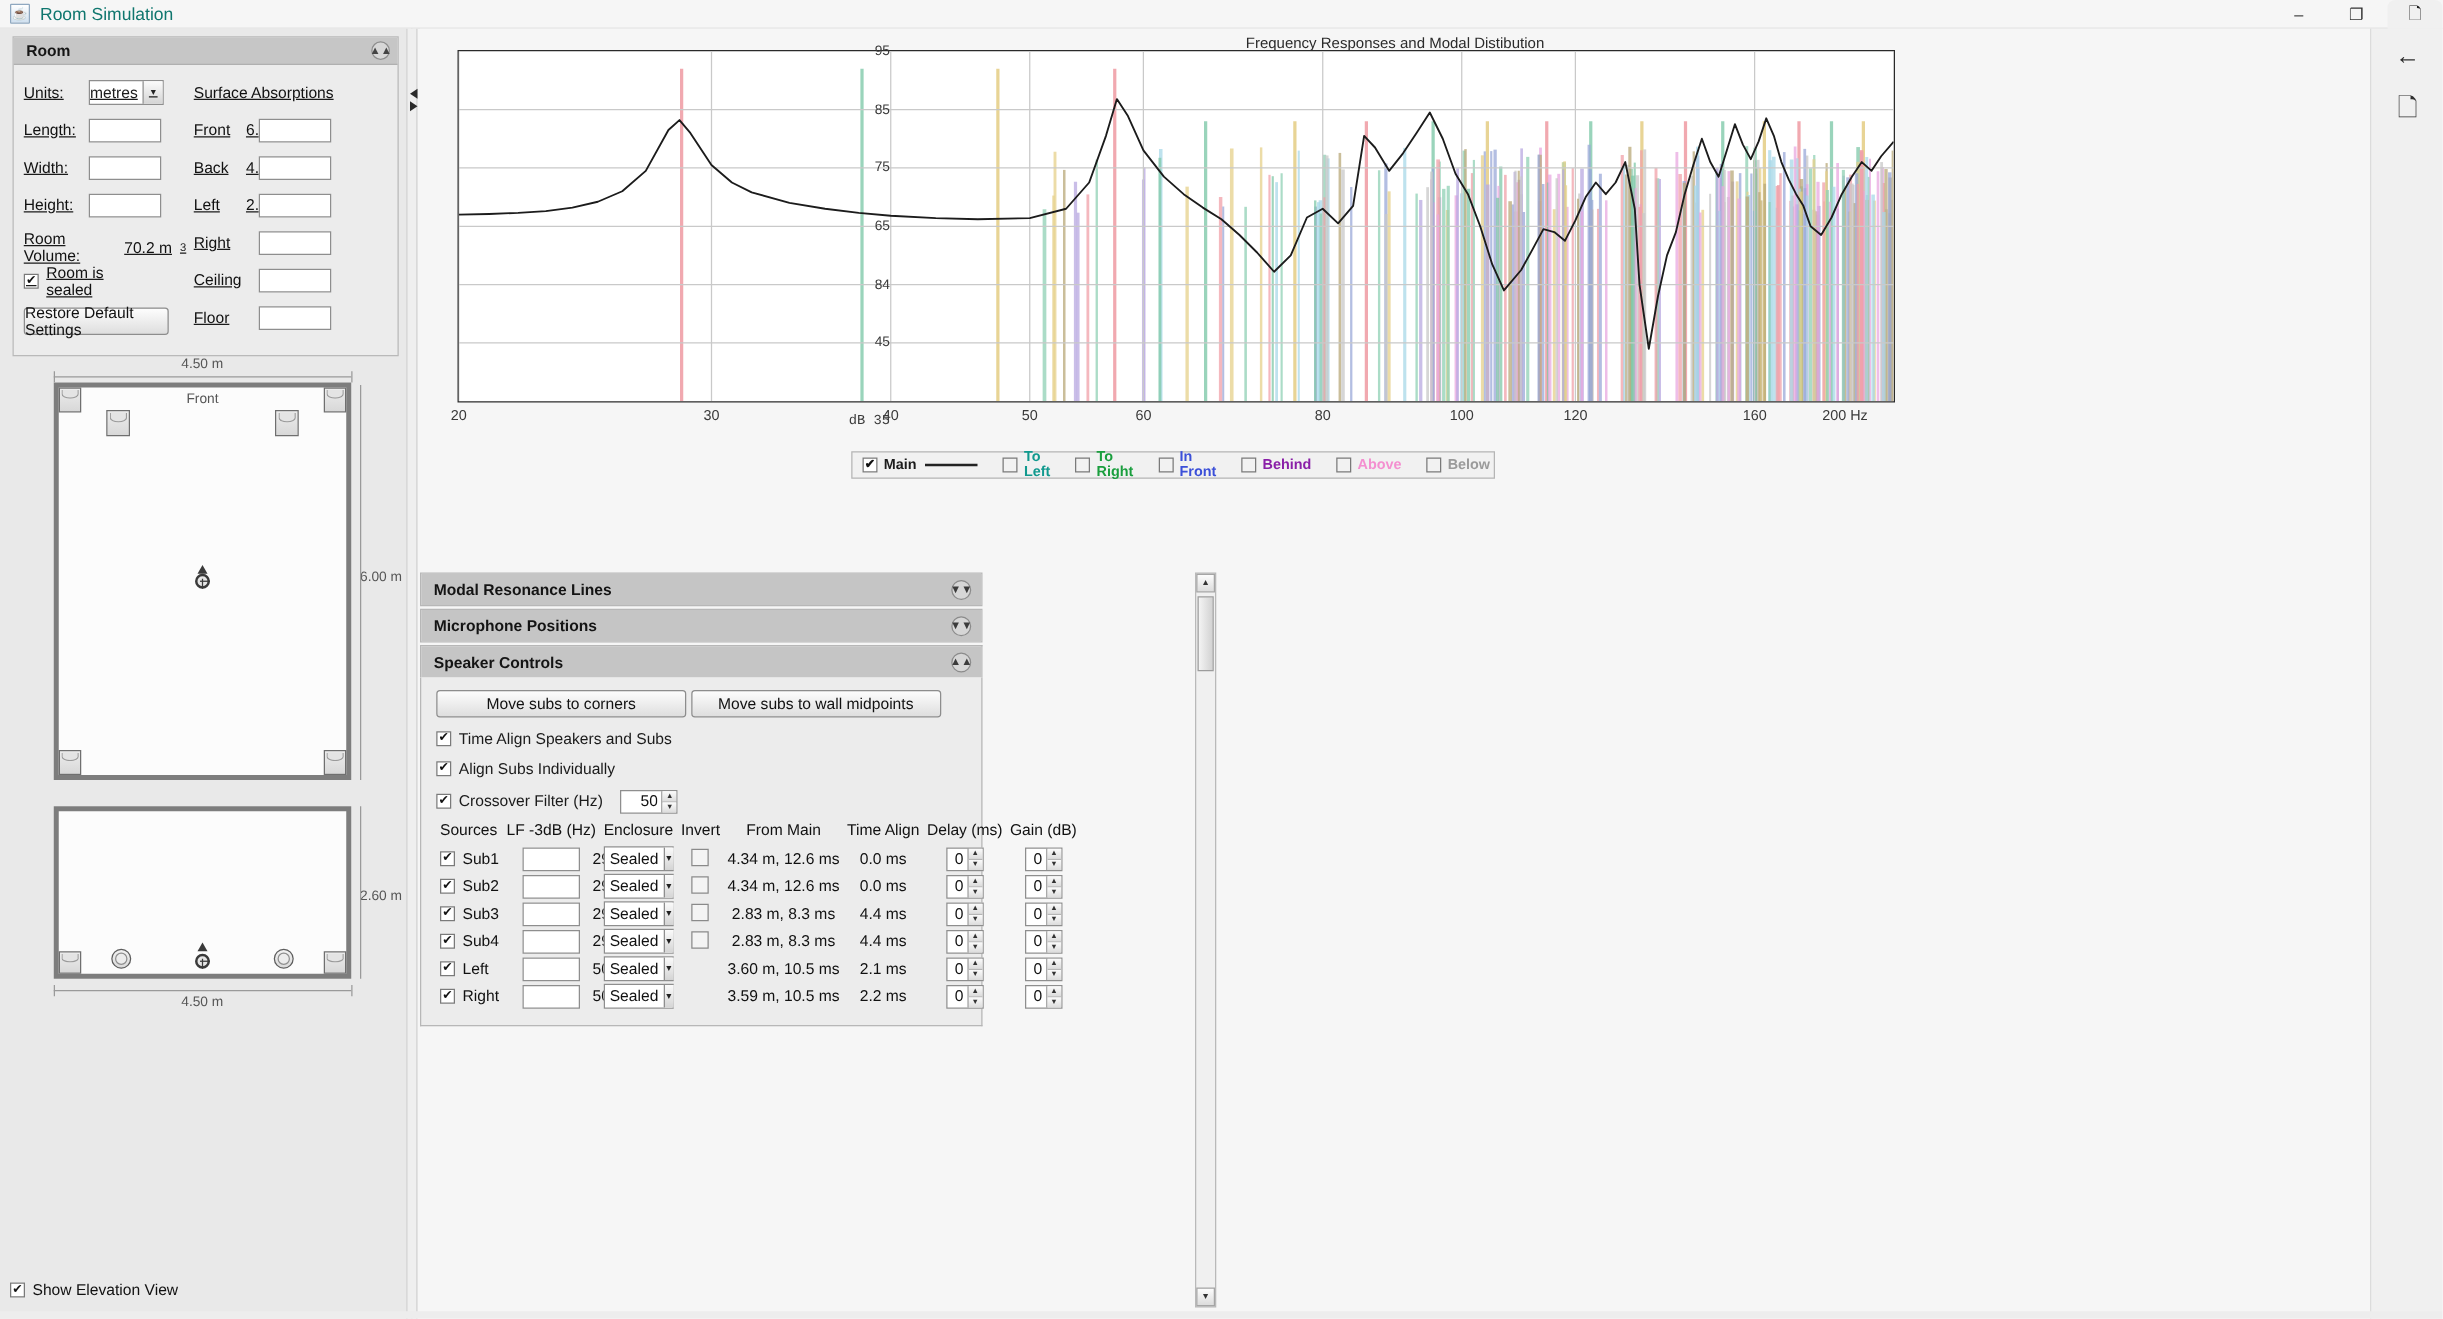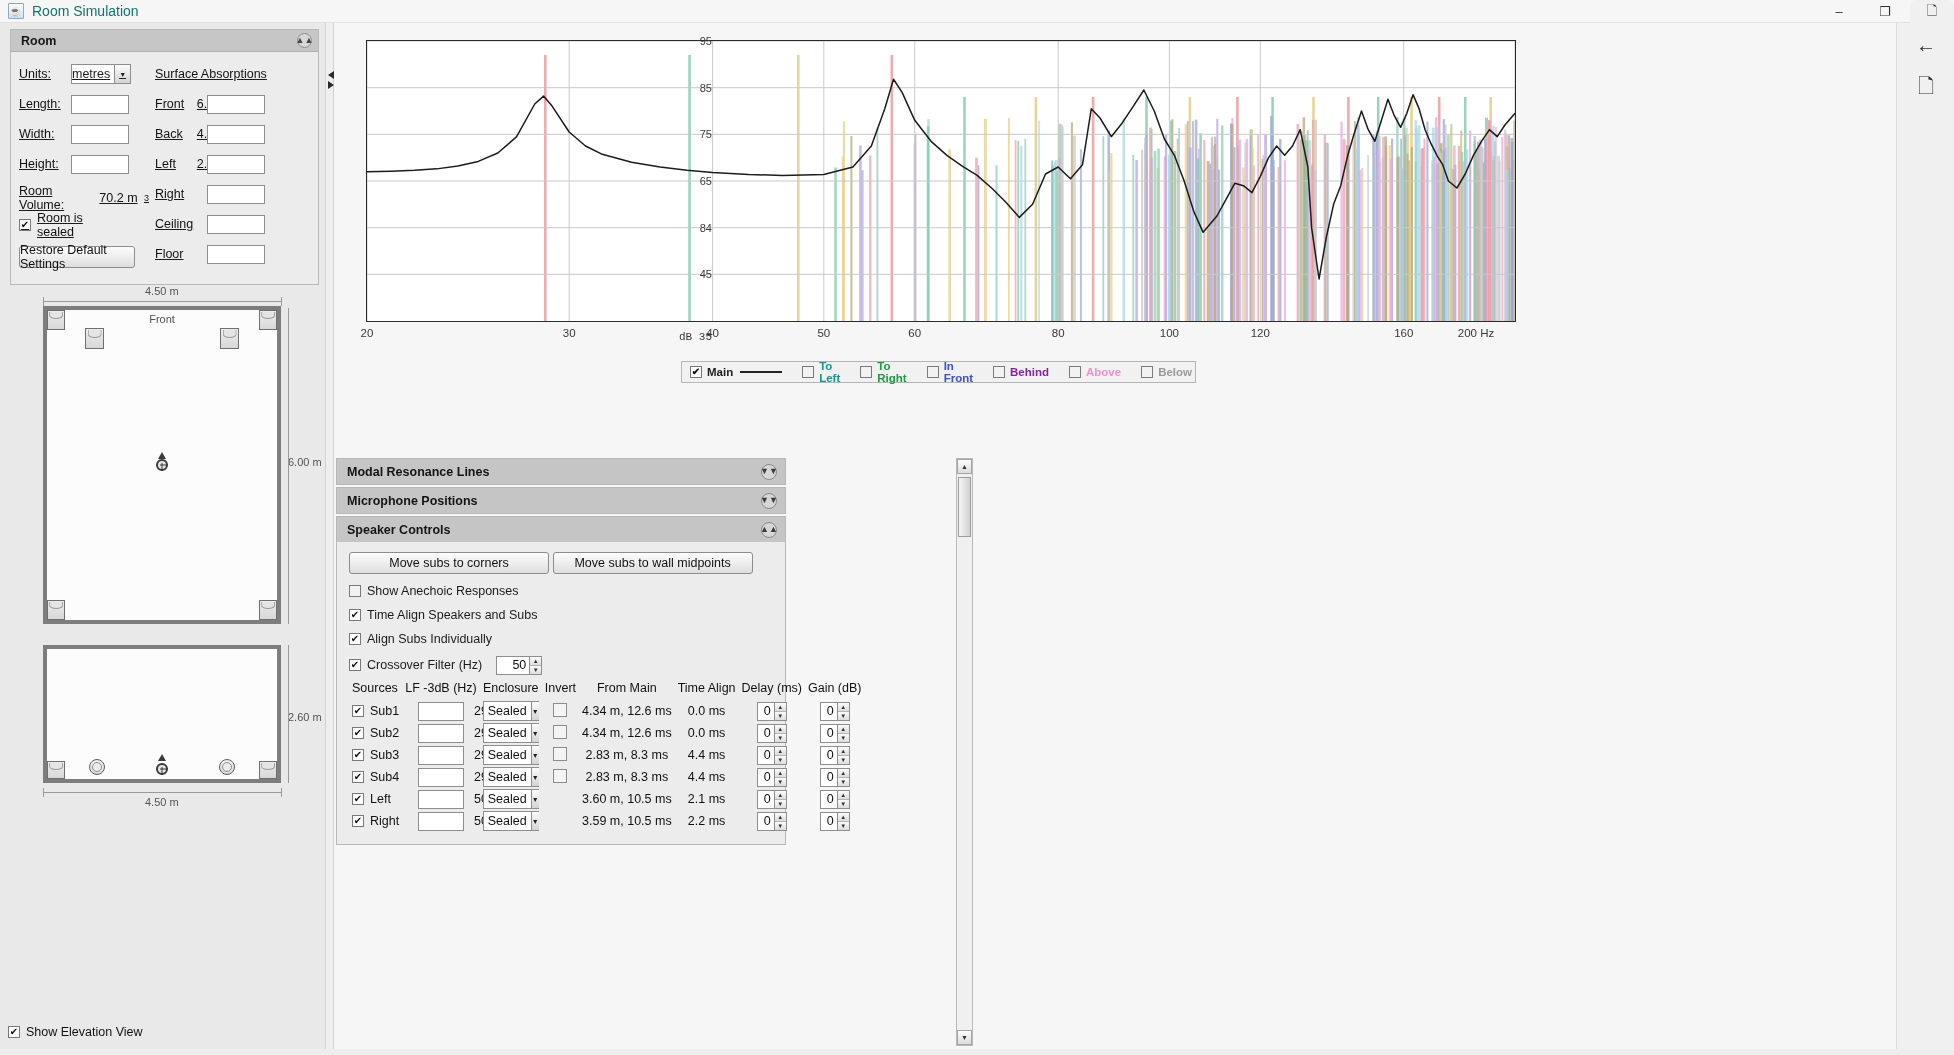--- a/index.html
+++ b/index.html
@@ -471,20 +471,21 @@
 </div>
 
 <div id="divider">
   <div class="grip">
       <i></i>
       <i class="r"></i>
     </div>
 </div>
 
 <div id="chartwrap">
+  <div id="charttitle">Frequency Responses and Modal Distibution</div>
   <div id="plot">
     <svg id="plotsvg" width="1148" height="280">
         <line x1="178.3" x2="178.3" y1="14" y2="280" stroke="#f0a0a8" stroke-width="2.6" opacity="0.9"></line>
         <line x1="322.6" x2="322.6" y1="14" y2="280" stroke="#8fd0b4" stroke-width="2.6" opacity="0.9"></line>
         <line x1="431.3" x2="431.3" y1="14" y2="280" stroke="#e6d08a" stroke-width="2.6" opacity="0.9"></line>
         <line x1="524.8" x2="524.8" y1="14" y2="280" stroke="#f0a0a8" stroke-width="2.6" opacity="0.9"></line>
         <line x1="597.5" x2="597.5" y1="56" y2="280" stroke="#8fd0b4" stroke-width="2.6" opacity="0.9"></line>
         <line x1="668.9" x2="668.9" y1="56" y2="280" stroke="#e6d08a" stroke-width="2.6" opacity="0.9"></line>
         <line x1="726.1" x2="726.1" y1="56" y2="280" stroke="#f0a0a8" stroke-width="2.6" opacity="0.9"></line>
         <line x1="779.5" x2="779.5" y1="56" y2="280" stroke="#8fd0b4" stroke-width="2.6" opacity="0.9"></line>
@@ -854,24 +855,20 @@
       <span class="chev">▲▲</span>
     </div>
   </div>
 
   <div id="speakerbody">
     <div class="btn widebtn">Move subs to corners</div>
     <div class="btn widebtn">Move subs to wall midpoints</div>
 
     <div id="sc-options">
         <div class="optrow">
-          <span class="chk off"></span>
-          <span>Show Anechoic Responses</span>
-        </div>
-        <div class="optrow">
           <span class="chk">✔</span>
           <span>Time Align Speakers and Subs</span>
         </div>
         <div class="optrow">
           <span class="chk">✔</span>
           <span>Align Subs Individually</span>
         </div>
       </div>
 
     <div class="optrow" style="margin-top:2px">

